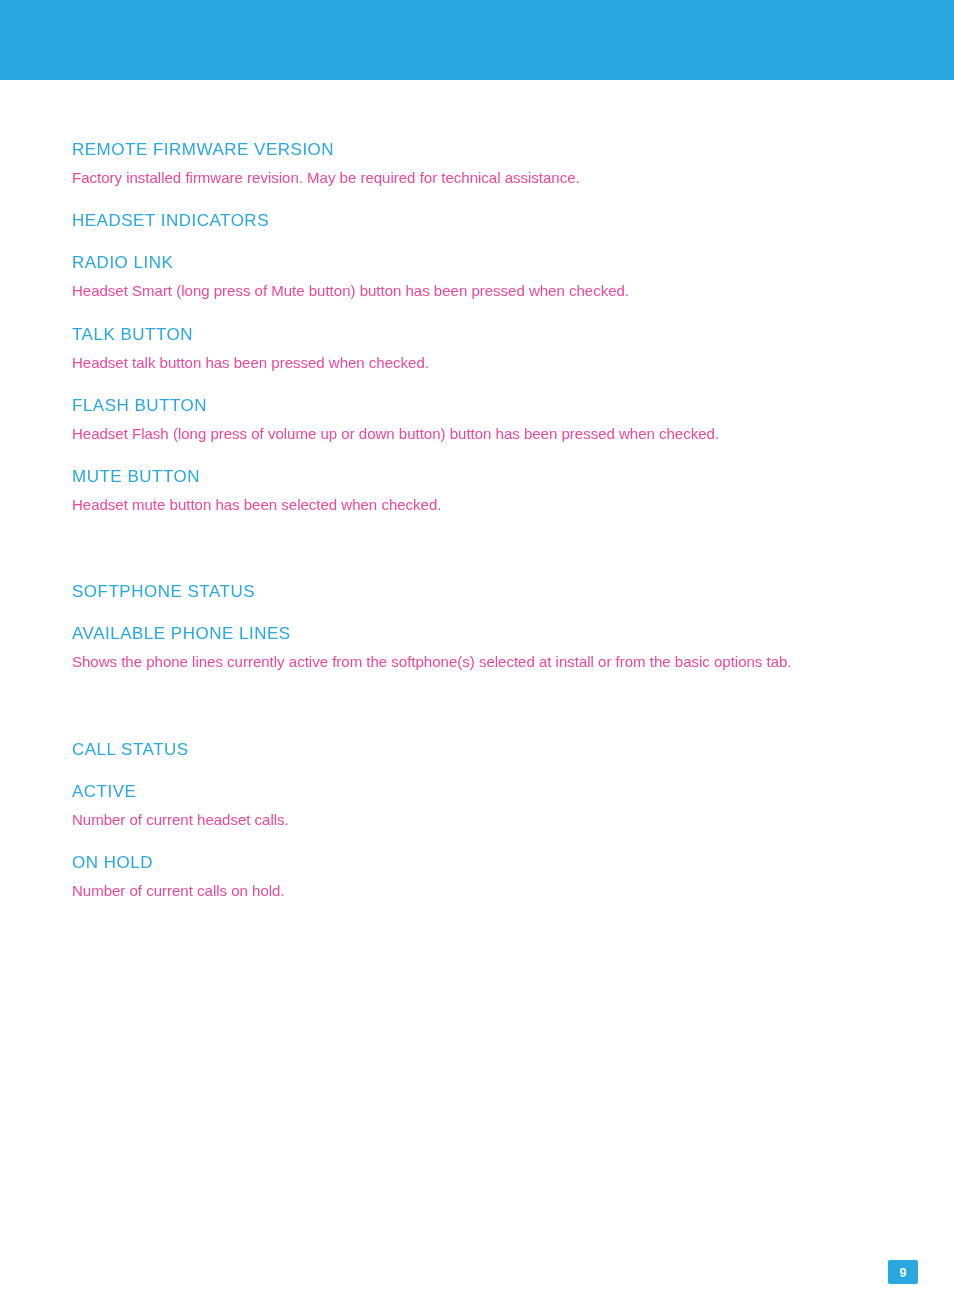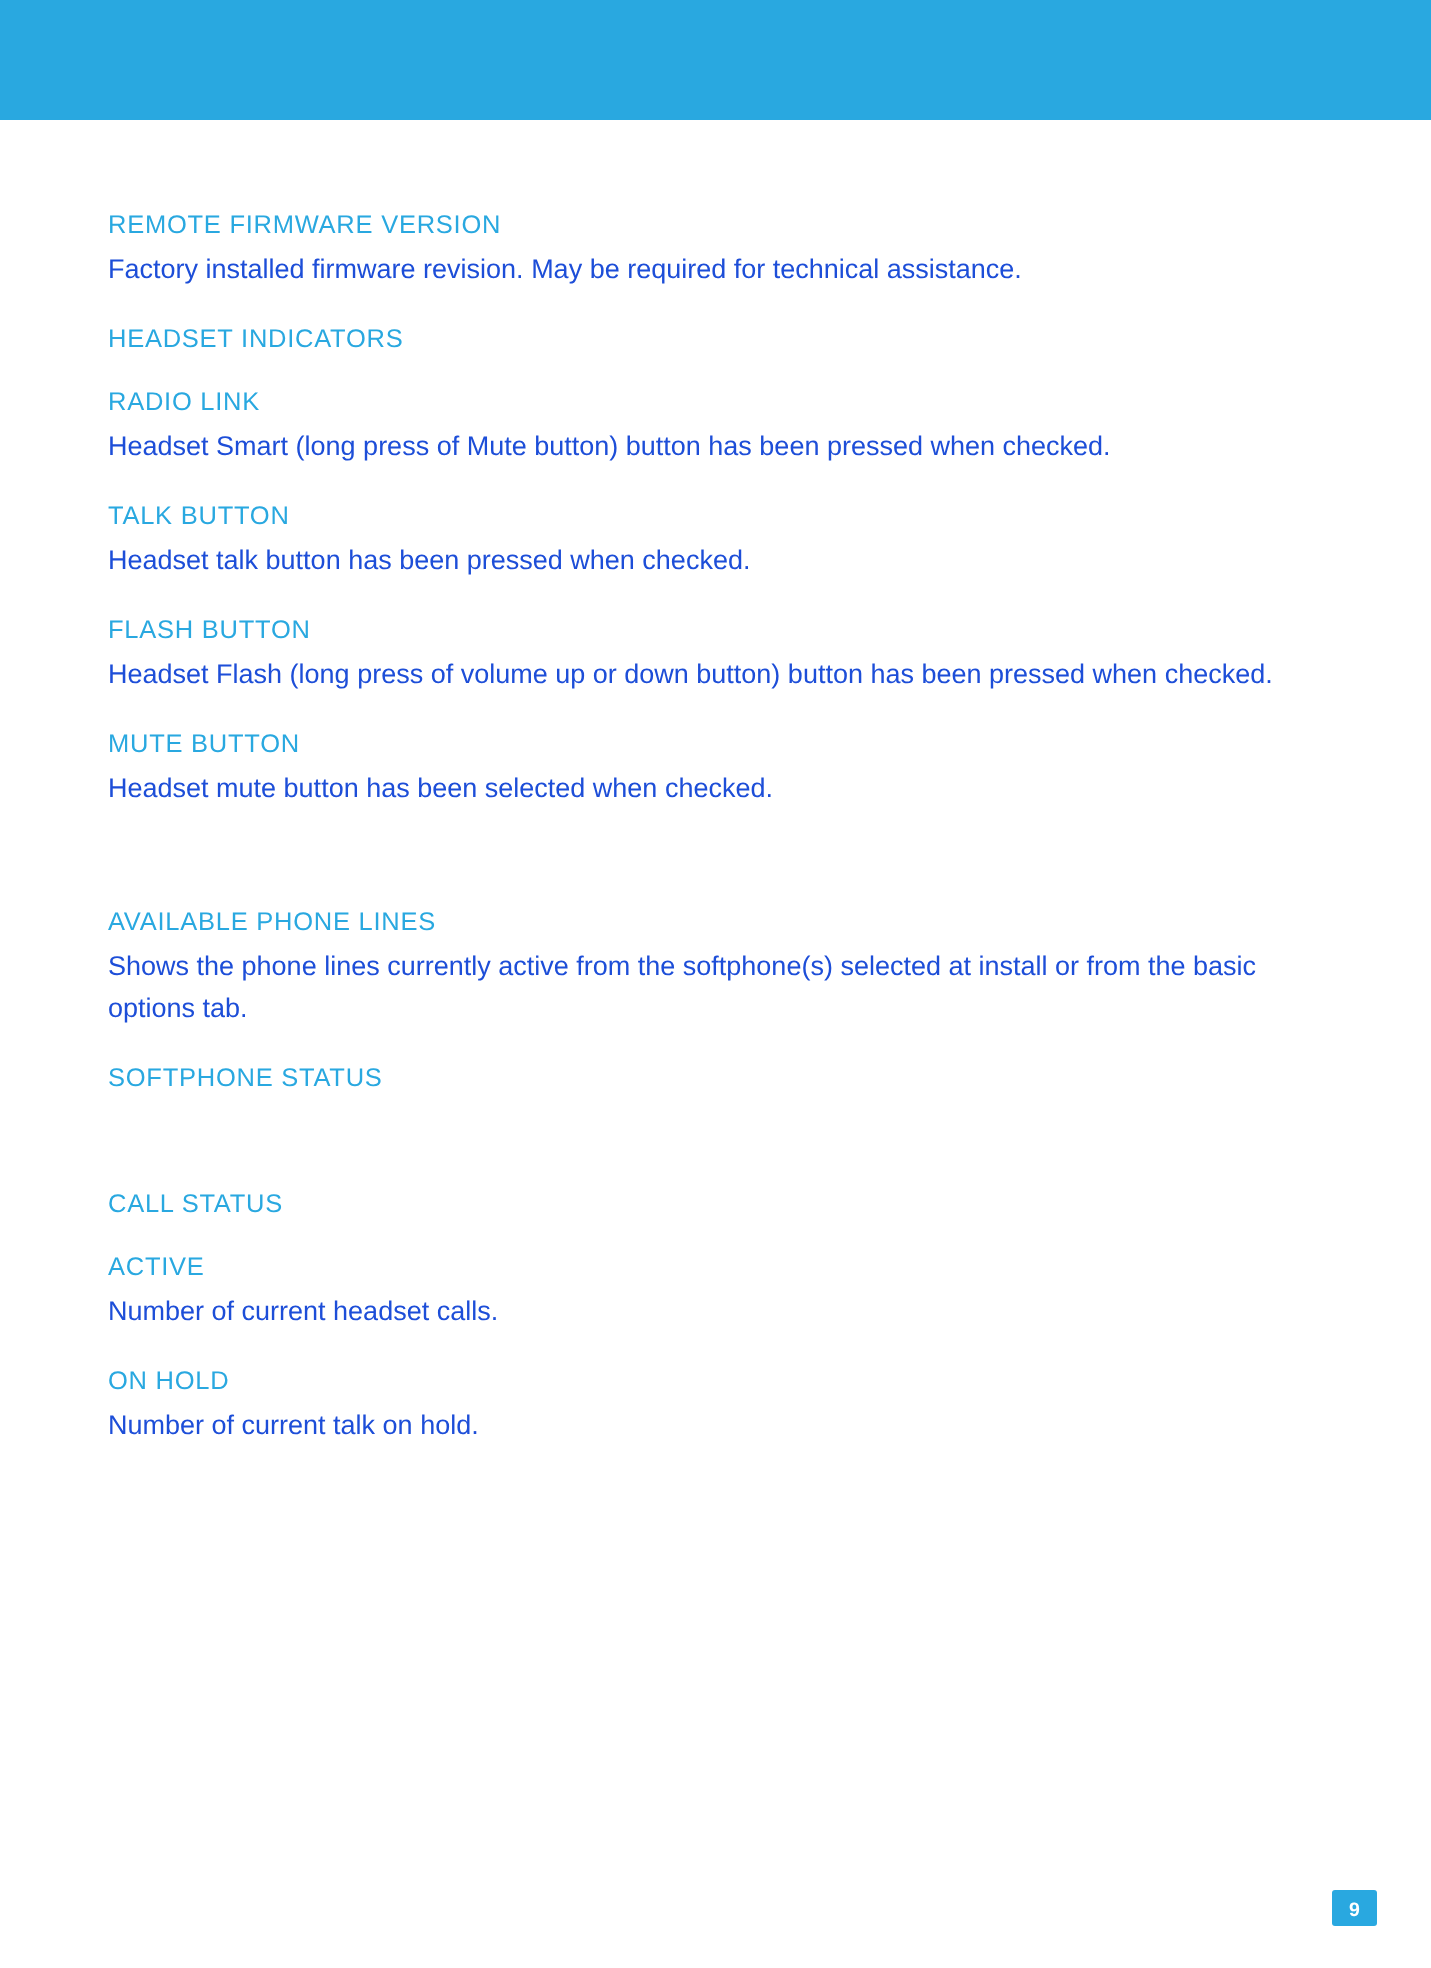--- a/index.html
+++ b/index.html
@@ -34,22 +34,22 @@
       letter-spacing: 0.5px;
       margin-top: 22px;
       margin-bottom: 6px;
     }
 
     .section-heading.top {
       margin-top: 30px;
     }
 
     .body-text {
-      color: #1d4ed8;
-      font-size: 18px;
+      color: #ec4899;
+      font-size: 15px;
       line-height: 1.55;
       margin-bottom: 8px;
     }
 
     .page-number {
       position: absolute;
       bottom: 28px;
       right: 36px;
       background: #29a8e0;
       color: #ffffff;
@@ -103,41 +103,41 @@
 
   <div>
     <div class="section-heading">MUTE BUTTON</div>
     <p class="body-text">Headset mute button has been selected when checked.</p>
   </div>
 
   <div class="divider-space"></div>
   <div class="divider-space"></div>
 
   <div>
-    <div class="section-heading">AVAILABLE PHONE LINES</div>
-    <p class="body-text">Shows the phone lines currently active from the softphone(s) selected at install or from the basic options tab.</p>
+    <div class="section-heading">SOFTPHONE STATUS</div>
   </div>
 
   <div>
-    <div class="section-heading">SOFTPHONE STATUS</div>
+    <div class="section-heading">AVAILABLE PHONE LINES</div>
+    <p class="body-text">Shows the phone lines currently active from the softphone(s) selected at install or from the basic options tab.</p>
   </div>
 
   <div class="divider-space"></div>
   <div class="divider-space"></div>
 
   <div>
     <div class="section-heading">CALL STATUS</div>
   </div>
 
   <div>
     <div class="section-heading">ACTIVE</div>
     <p class="body-text">Number of current headset calls.</p>
   </div>
 
 
   <div>
     <div class="section-heading">ON HOLD</div>
-    <p class="body-text">Number of current talk on hold.</p>
+    <p class="body-text">Number of current calls on hold.</p>
   </div>
 
 </div>
 
 <div class="page-number">9</div>
 
 </body></html>

